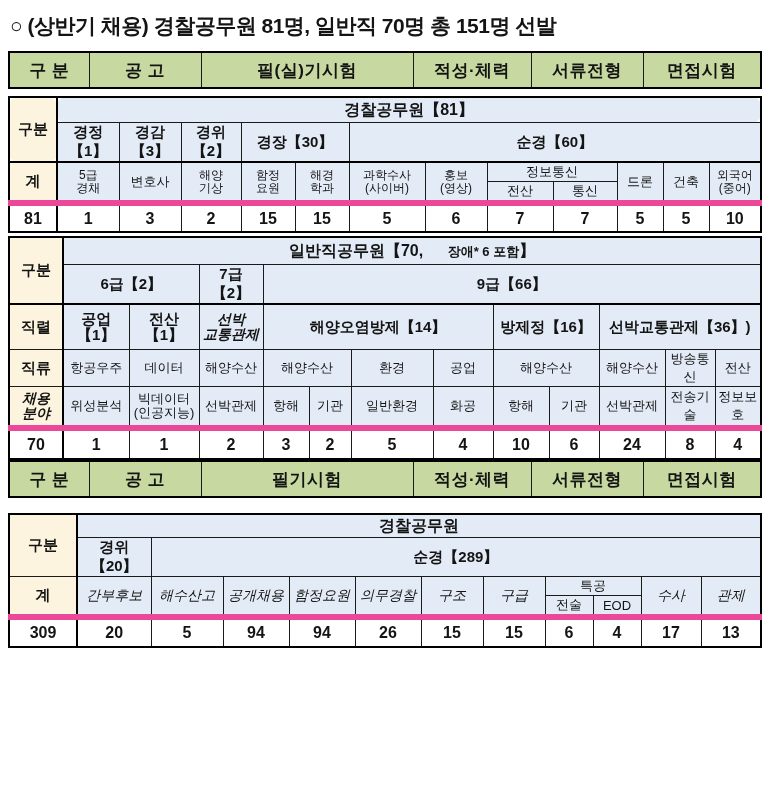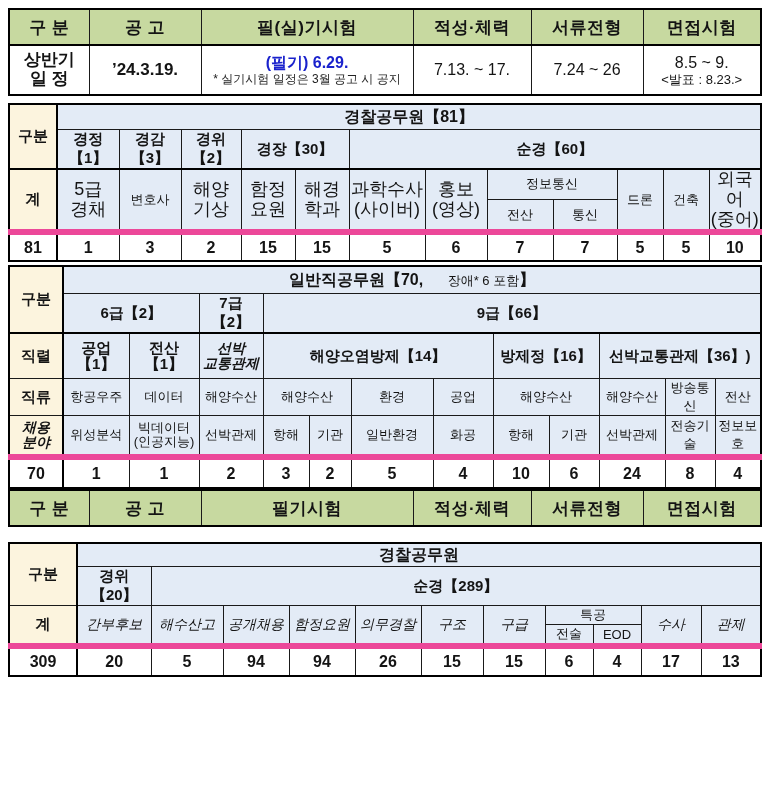--- a/index.html
+++ b/index.html
@@ -36,83 +36,69 @@
 
   
   .grid{margin-bottom:3px;}
   .cream{background:#fcf4de;}
   .blue{background:#e3ebf6;}
   .b{font-weight:bold;}
   .f16{font-size:16px;}
   .f15{font-size:15px;}
   .f14{font-size:14px;font-style:italic;}
   .f13{font-size:13px;}
-  .f12{font-size:18px;margin-left:25px;}
+  .f12{font-size:12px;margin-left:25px;}
   .ml{white-space:pre-line;line-height:1.1;}
   .c1{border-right:2px solid #000;}
   .bb2{border-bottom:2px solid #000;}
   .bt2{border-top:6px solid #ec4899;}
-  .tB .r-top td{height:24px;}
+  .tB .r-top td{height:24px;border-radius:9px;}
   .tB .r-rank td{height:25px;}
   .tB .r-leaf-a td{height:15px;}
   .tB .r-leaf-b td{height:15px;}
   .tB .r-val td{height:25px;}
   .tC{margin-bottom:0;}
   .tC .r-top td{height:26px;}
   .tC .r-grade td{height:27px;}
   .tC .r-series td{height:44px;margin-top:48px;}
   .tC .r-class td{height:23px;margin-left:36px;}
   .tC .r-field td{height:38px;}
   .tC .r-val td{height:27px;}
   .tE{margin-bottom:0;}
   .tE .r-top td{height:22px;}
   .tE .r-rank td{height:25px;}
   .tE .r-leaf-a td{height:15px;}
   .tE .r-leaf-b td{height:15px;}
   .tE .r-val td{height:26px;}
-  .sm-inline{font-size:13px;font-weight:normal;margin-left:20px;}
+  .sm-inline{font-size:13px;font-weight:bold;margin-left:20px;}
 </style>
 </head>
 <body>
 
 <div class="page">
 
+  <div class="h-main">○ (상반기 채용) 경찰공무원 81명, 일반직 70명 총 151명 선발</div>
 
   <table class="sched">
     <colgroup>
       <col style="width:80px">
         <col style="width:112px">
         <col style="width:212px">
       <col style="width:118px">
         <col style="width:112px">
         <col style="width:118px">
     </colgroup>
     <tbody>
         <tr>
       <th>구 분</th>
       <th>공 고</th>
       <th>필(실)기시험</th>
       <th>적성·체력</th>
       <th>서류전형</th>
       <th>면접시험</th>
-    </tr>
-    <tr>
-      <td class="row-label ml">상반기
-일  정</td>
-      <td class="ann">’24.3.19.</td>
-      <td>
-        <div class="blue-date">(필기) 6.29.</div>
-        <div class="sub-note">* 실기시험 일정은 3월 공고 시 공지</div>
-      </td>
-      <td>7.13. ~ 17.</td>
-      <td>7.24 ~ 26</td>
-      <td>
-        <div class="itv">8.5 ~ 9.</div>
-        <div class="itv-note">&lt;발표 : 8.23.&gt;</div>
-      </td>
     </tr>
   </tbody>
     </table>
 
   <table class="grid tB">
     <colgroup>
       <col style="width:48px">
         <col style="width:62px">
         <col style="width:62px">
         <col style="width:60px">

